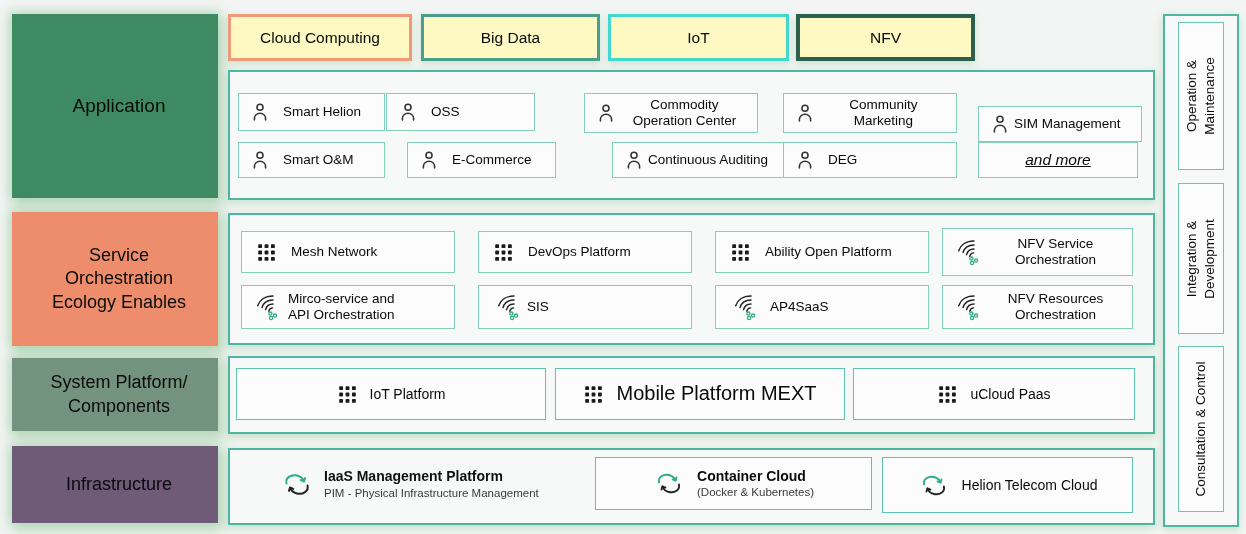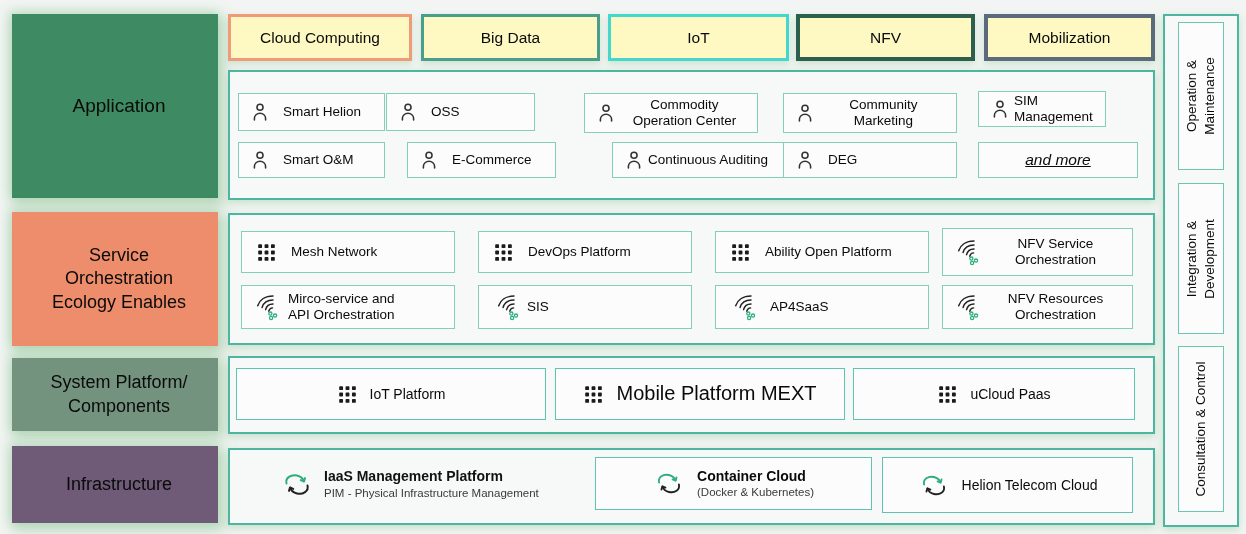--- a/index.html
+++ b/index.html
@@ -105,23 +105,20 @@
   </div>
   <div class="abs tbtn big" style="left:421px;top:14px;width:179px;height:47px;">
     <span>Big Data</span>
   </div>
   <div class="abs tbtn iot" style="left:608px;top:14px;width:181px;height:47px;">
     <span>IoT</span>
   </div>
   <div class="abs tbtn nfv" style="left:796px;top:14px;width:179px;height:47px;">
     <span>NFV</span>
   </div>
-  <div class="abs tbtn mob" style="left:984px;top:14px;width:171px;height:47px;">
-    <span>Mobilization</span>
-  </div>
 
   <div class="abs container" style="left:228px;top:70px;width:927px;height:130px;"></div>
 
   <div class="abs item" style="left:238px;top:93px;width:147px;height:38px;">
     <svg width="22" height="22" viewBox="0 0 24 24">
         <circle cx="12" cy="6.8" r="3.3" fill="none" stroke="#333" stroke-width="1.7"></circle>
         <path d="M5.9 20.6 v-1.7 a6.1 5.5 0 0 1 12.2 0 v1.7" fill="none" stroke="#333" stroke-width="1.7" stroke-linecap="round"></path>
       </svg>
     <span class="lbl">Smart Helion</span>
   </div>
@@ -141,21 +138,21 @@
 Operation Center</span>
   </div>
   <div class="abs item tight" style="left:783px;top:93px;width:174px;height:40px;">
     <svg width="22" height="22" viewBox="0 0 24 24">
         <circle cx="12" cy="6.8" r="3.3" fill="none" stroke="#333" stroke-width="1.7"></circle>
         <path d="M5.9 20.6 v-1.7 a6.1 5.5 0 0 1 12.2 0 v1.7" fill="none" stroke="#333" stroke-width="1.7" stroke-linecap="round"></path>
       </svg>
     <span class="lbl" style="flex:1;text-align:center;">Community
 Marketing</span>
   </div>
-  <div class="abs item tight" style="left:978px;top:91px;width:128px;height:36px;">
+  <div class="abs item tight" style="left:978px;top:106px;width:164px;height:36px;">
     <svg width="22" height="22" viewBox="0 0 24 24">
         <circle cx="12" cy="6.8" r="3.3" fill="none" stroke="#333" stroke-width="1.7"></circle>
         <path d="M5.9 20.6 v-1.7 a6.1 5.5 0 0 1 12.2 0 v1.7" fill="none" stroke="#333" stroke-width="1.7" stroke-linecap="round"></path>
       </svg>
     <span class="lbl">SIM Management</span>
   </div>
   <div class="abs item" style="left:238px;top:142px;width:147px;height:36px;">
     <svg width="22" height="22" viewBox="0 0 24 24">
         <circle cx="12" cy="6.8" r="3.3" fill="none" stroke="#333" stroke-width="1.7"></circle>
         <path d="M5.9 20.6 v-1.7 a6.1 5.5 0 0 1 12.2 0 v1.7" fill="none" stroke="#333" stroke-width="1.7" stroke-linecap="round"></path>

